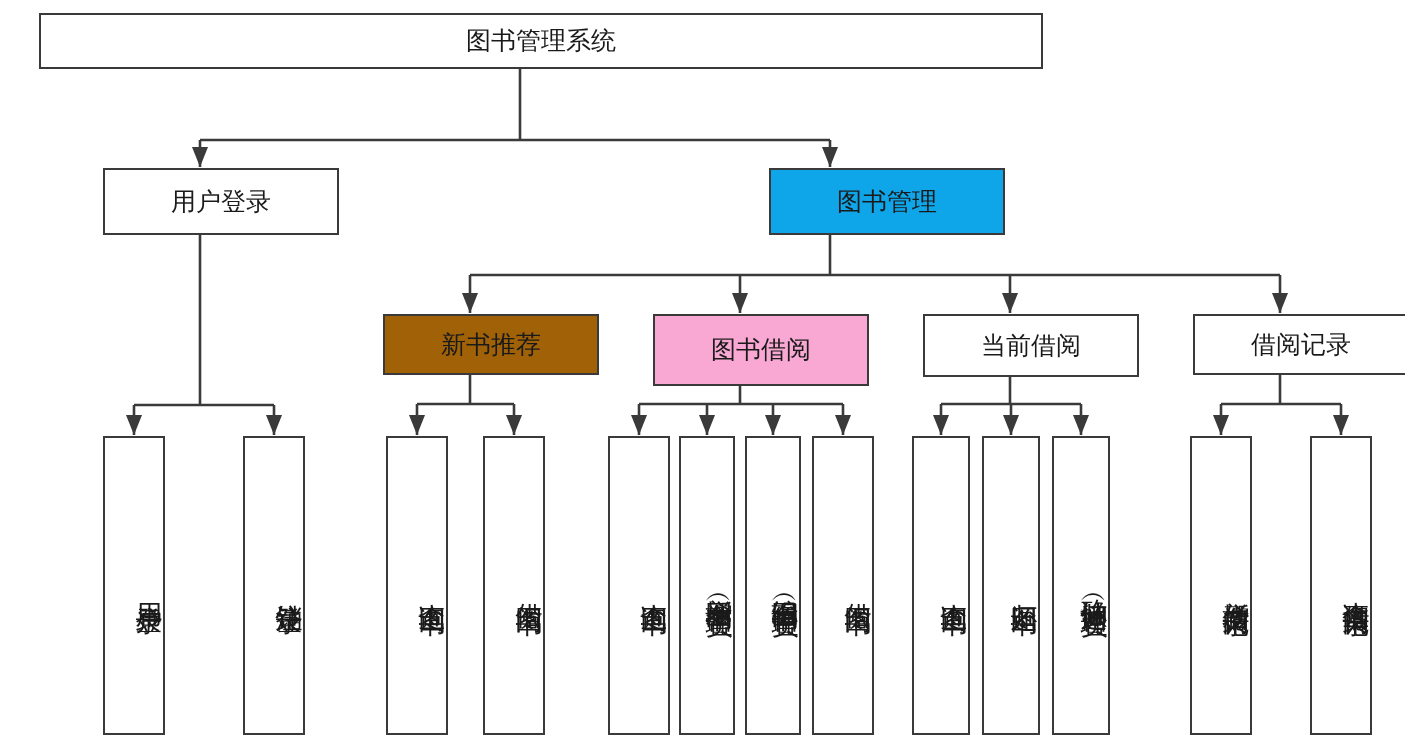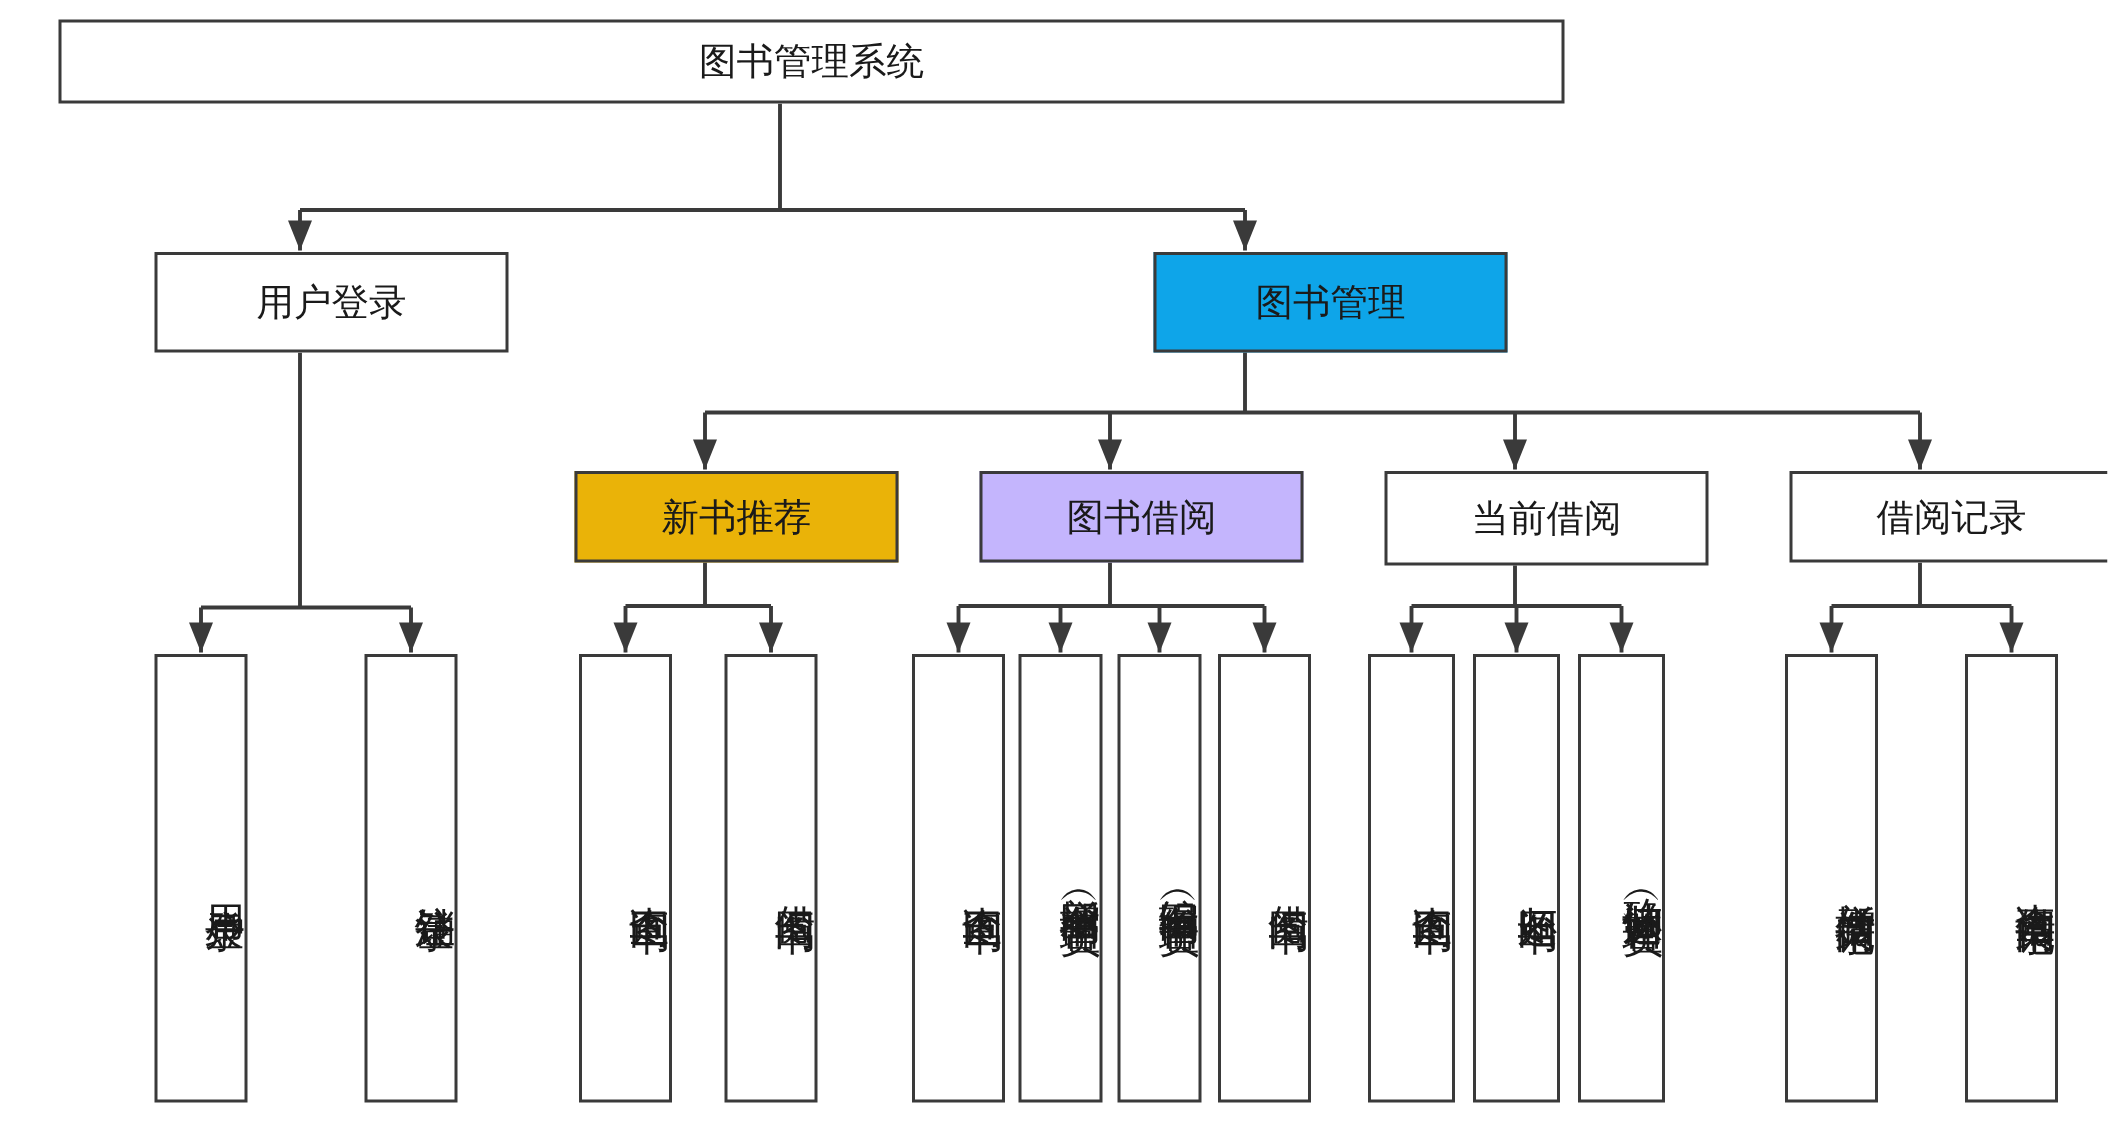--- a/index.html
+++ b/index.html
@@ -134,24 +134,24 @@
   <div id="nodes">
       <div class="node h" style="left: 18px; top: 13px; width: 1004px; height: 56px; border-color: rgb(58, 58, 58); background: rgb(255, 255, 255); color: rgb(26, 26, 26);">
         <span>图书管理系统</span>
       </div>
       <div class="node h" style="left: 82px; top: 168px; width: 236px; height: 67px; border-color: rgb(58, 58, 58); background: rgb(255, 255, 255); color: rgb(26, 26, 26);">
         <span>用户登录</span>
       </div>
       <div class="node h" style="left: 748px; top: 168px; width: 236px; height: 67px; border-color: rgb(58, 58, 58); background: #0ea5e9; color: rgb(26, 26, 26);">
         <span>图书管理</span>
       </div>
-      <div class="node h" style="left: 362px; top: 314px; width: 216px; height: 61px; border-color: rgb(58, 58, 58); background: #eab308; color: rgb(26, 26, 26);">
+      <div class="node h" style="left: 362px; top: 314px; width: 216px; height: 61px; border-color: rgb(58, 58, 58); background: #a16207; color: rgb(26, 26, 26);">
         <span>新书推荐</span>
       </div>
-      <div class="node h" style="left: 632px; top: 314px; width: 216px; height: 61px; border-color: rgb(58, 58, 58); background: #c4b5fd; color: rgb(26, 26, 26);">
+      <div class="node h" style="left: 632px; top: 314px; width: 216px; height: 72px; border-color: rgb(58, 58, 58); background: #f9a8d4; color: rgb(26, 26, 26);">
         <span>图书借阅</span>
       </div>
       <div class="node h" style="left: 902px; top: 314px; width: 216px; height: 63px; border-color: rgb(58, 58, 58); background: rgb(255, 255, 255); color: rgb(26, 26, 26);">
         <span>当前借阅</span>
       </div>
       <div class="node h" style="left: 1172px; top: 314px; width: 216px; height: 61px; border-color: rgb(58, 58, 58); background: rgb(255, 255, 255); color: rgb(26, 26, 26);">
         <span>借阅记录</span>
       </div>
       <div class="node v mid" style="left: 103px; top: 436px; width: 62px; height: 299px; border-color: rgb(58, 58, 58); background: rgb(255, 255, 255); color: rgb(26, 26, 26);">
         <span>用户登录</span>

